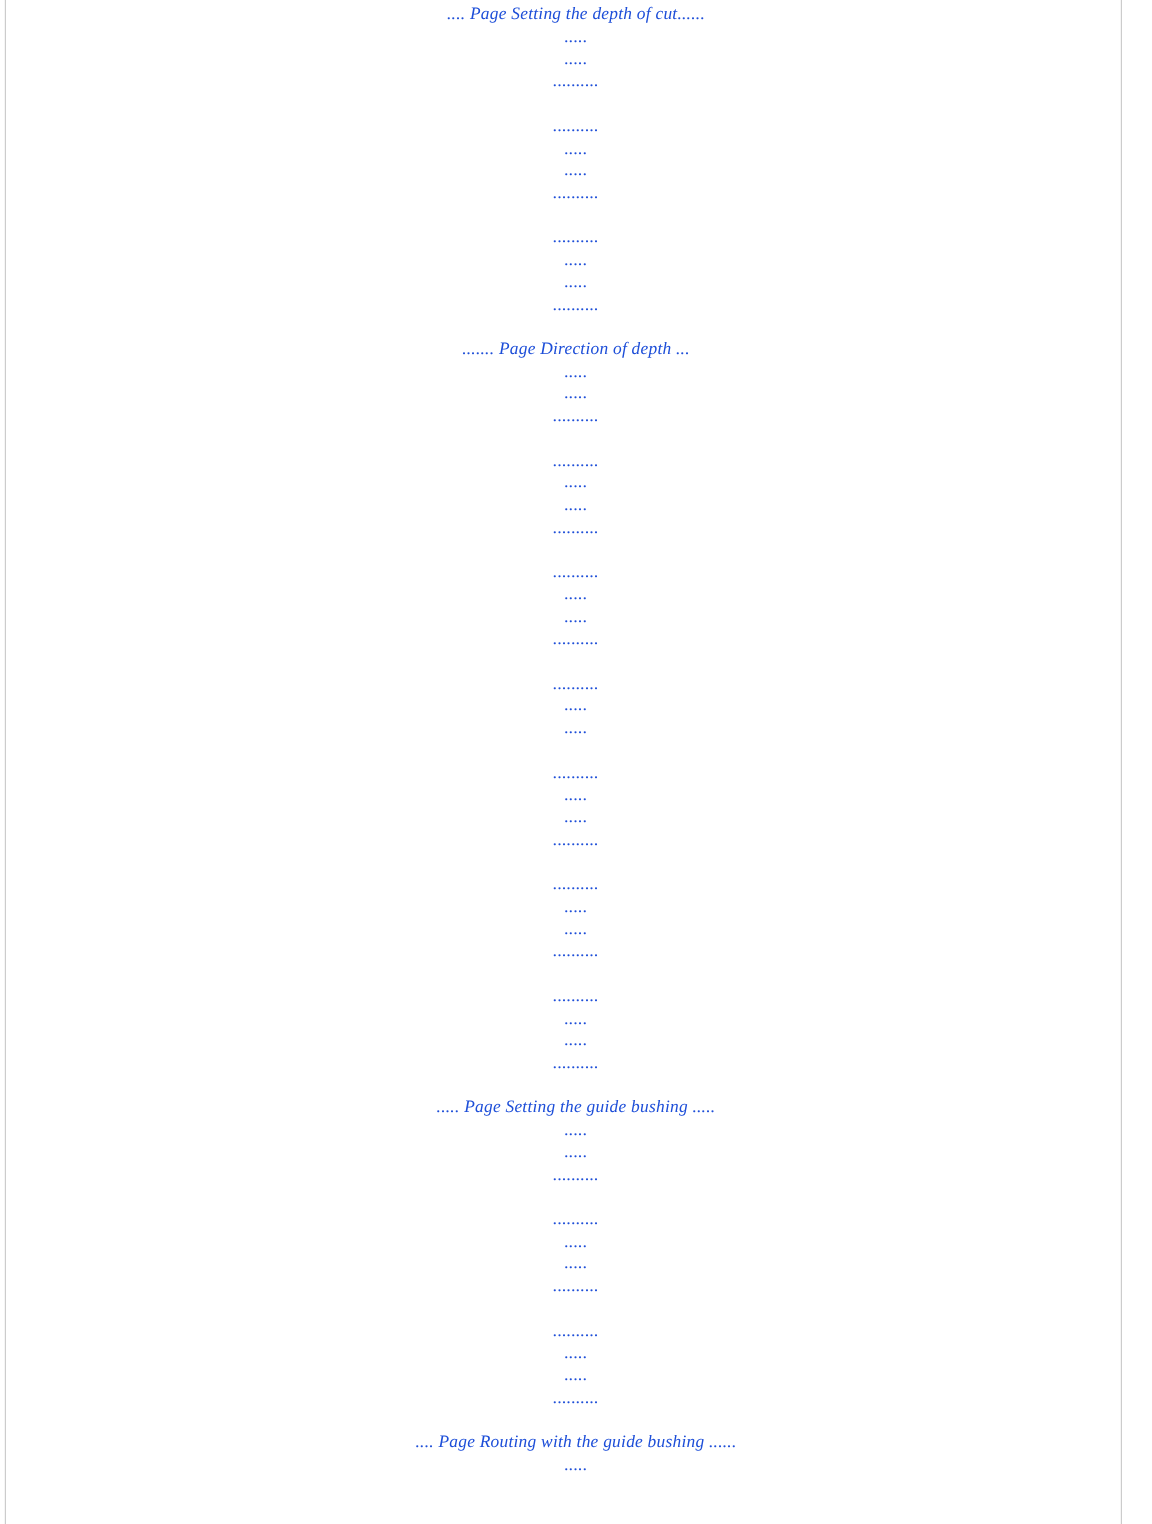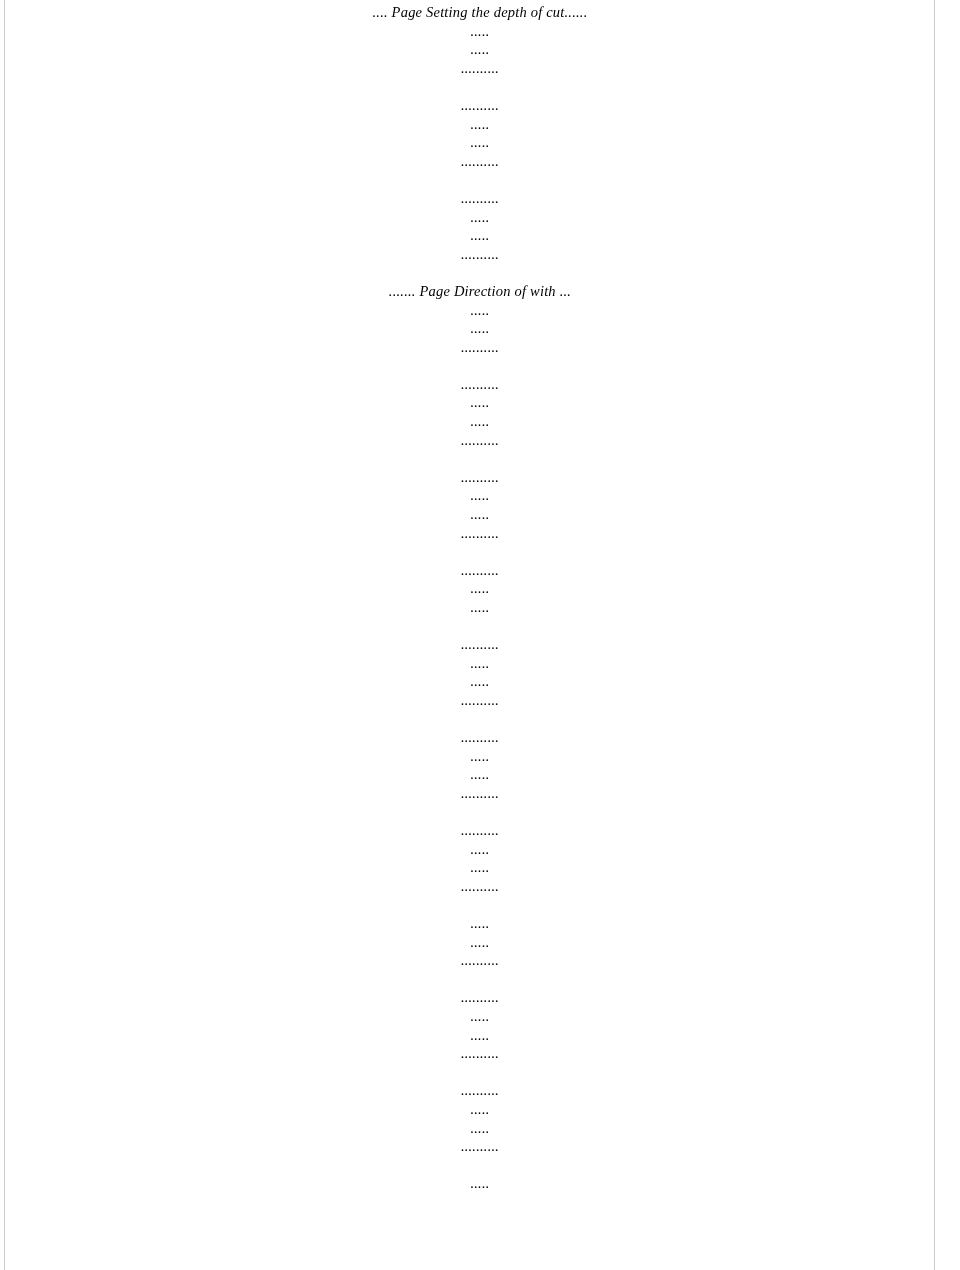--- a/index.html
+++ b/index.html
@@ -29,21 +29,21 @@
       width: 1px;
       height: 100%;
       background: #cccccc;
     }
     .content {
       width: 100%;
       padding-top: 3px;
       text-align: center;
     }
     .line {
-      color: #000000;
+      color: #1d4ed8;
       font-style: italic;
       font-size: 14.5px;
       line-height: 18.6px;
       white-space: pre;
       letter-spacing: 0.2px;
     }
     .blank-line {
       height: 18.6px;
     }
   </style>
@@ -64,21 +64,21 @@
   <div class="line">.....</div>
   <div class="line">.....</div>
   <div class="line">..........</div>
   <div class="blank-line"></div>
   <div class="line">..........</div>
   <div class="line">.....</div>
   <div class="line">.....</div>
   <div class="line">..........</div>
   <div class="blank-line"></div>
 
-  <div class="line">....... Page Direction of with ...</div>
+  <div class="line">....... Page Direction of depth ...</div>
   <div class="line">.....</div>
   <div class="line">.....</div>
   <div class="line">..........</div>
   <div class="blank-line"></div>
   <div class="line">..........</div>
   <div class="line">.....</div>
   <div class="line">.....</div>
   <div class="line">..........</div>
   <div class="blank-line"></div>
   <div class="line">..........</div>
@@ -100,29 +100,31 @@
   <div class="line">.....</div>
   <div class="line">.....</div>
   <div class="line">..........</div>
   <div class="blank-line"></div>
   <div class="line">..........</div>
   <div class="line">.....</div>
   <div class="line">.....</div>
   <div class="line">..........</div>
   <div class="blank-line"></div>
 
+  <div class="line">..... Page Setting the guide bushing .....</div>
   <div class="line">.....</div>
   <div class="line">.....</div>
   <div class="line">..........</div>
   <div class="blank-line"></div>
   <div class="line">..........</div>
   <div class="line">.....</div>
   <div class="line">.....</div>
   <div class="line">..........</div>
   <div class="blank-line"></div>
   <div class="line">..........</div>
   <div class="line">.....</div>
   <div class="line">.....</div>
   <div class="line">..........</div>
   <div class="blank-line"></div>
 
+  <div class="line">.... Page Routing with the guide bushing ......</div>
   <div class="line">.....</div>
 </div>
 
 </body></html>

